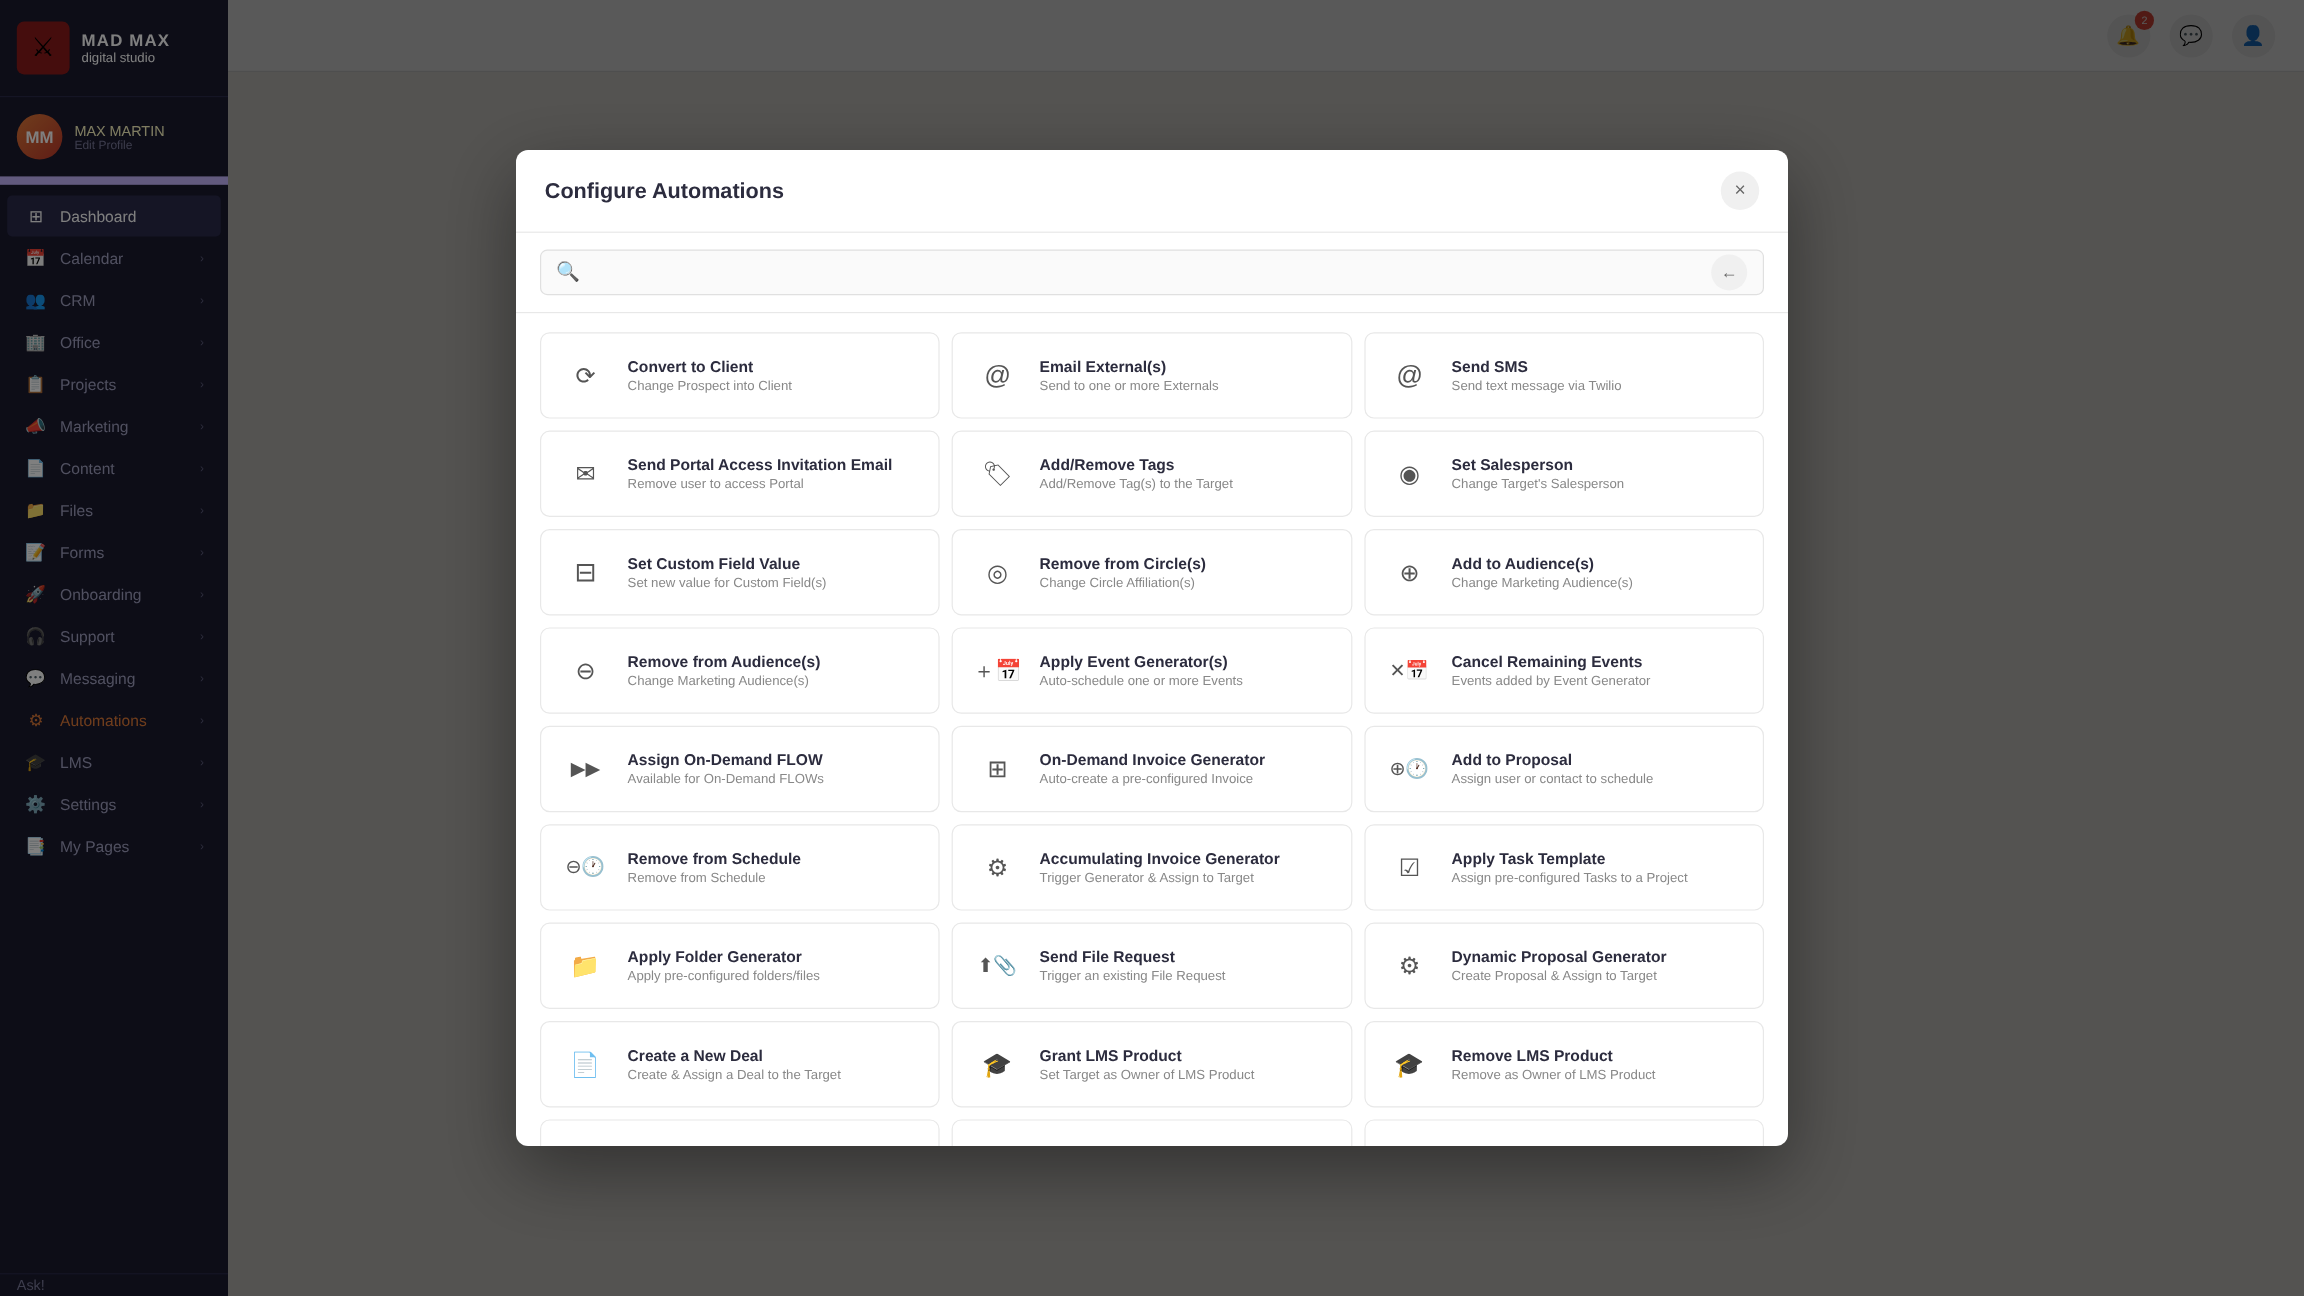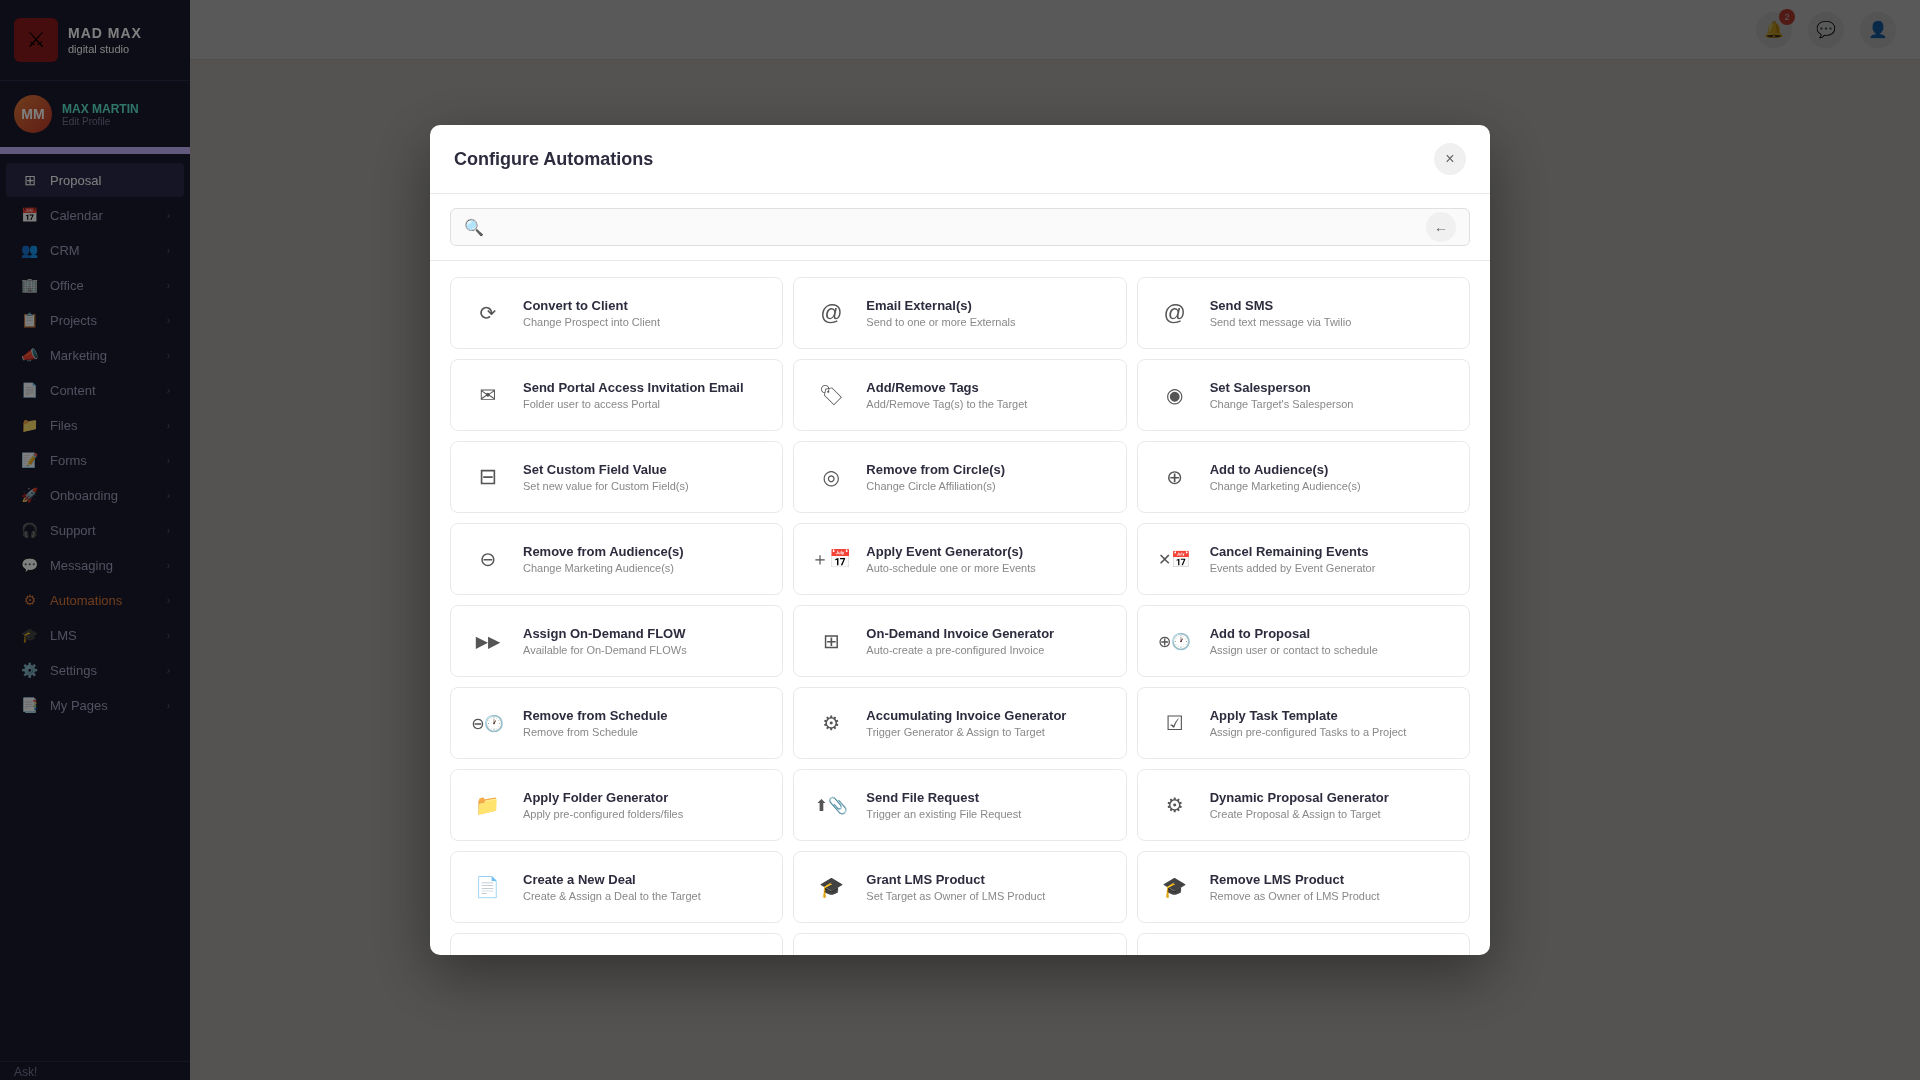--- a/index.html
+++ b/index.html
@@ -51,21 +51,21 @@
       border-bottom: 7px solid #c4b5fd;
     }
     .user-avatar {
       width: 38px; height: 38px;
       border-radius: 50%;
       background: linear-gradient(135deg, #e07b39, #c0392b);
       display: flex; align-items: center; justify-content: center;
       color: #fff; font-weight: 700; font-size: 14px;
       margin-right: 10px; flex-shrink: 0;
     }
-    .user-info .name { color: #5eead4; font-size: 12px; font-weight: 700; }
+    .user-info .name { color: #fef9c3; font-size: 12px; font-weight: 400; }
     .user-info .edit { color: #7a7a9a; font-size: 10px; }
 
     .sidebar-nav { flex: 1; overflow-y: auto; padding: 8px 0; }
     .nav-item {
       display: flex;
       align-items: center;
       padding: 9px 14px;
       color: #a0a0c0;
       font-size: 13px;
       cursor: pointer;
@@ -255,21 +255,21 @@
     <div class="user-avatar">MM</div>
     <div class="user-info">
       <div class="name">MAX MARTIN</div>
       <div class="edit">Edit Profile</div>
     </div>
   </div>
 
   <nav class="sidebar-nav">
     <div class="nav-item active">
       <span class="nav-icon">⊞</span>
-      <span>Proposal</span>
+      <span>Dashboard</span>
     </div>
     <div class="nav-item">
       <span class="nav-icon">📅</span>
       <span>Calendar</span>
       <span class="nav-arrow">›</span>
     </div>
     <div class="nav-item">
       <span class="nav-icon">👥</span>
       <span>CRM</span>
       <span class="nav-arrow">›</span>
@@ -398,21 +398,21 @@
       <div class="card-title">Send SMS</div>
       <div class="card-desc">Send text message via Twilio</div>
     </div>
   </div>
       <div class="automation-card">
     <div class="card-icon">
       <span style="font-size:20px; color:#555;">✉</span>
     </div>
     <div class="card-text">
       <div class="card-title">Send Portal Access Invitation Email</div>
-      <div class="card-desc">Folder user to access Portal</div>
+      <div class="card-desc">Remove user to access Portal</div>
     </div>
   </div>
       <div class="automation-card">
     <div class="card-icon">
       <span style="font-size:20px;">🏷</span>
     </div>
     <div class="card-text">
       <div class="card-title">Add/Remove Tags</div>
       <div class="card-desc">Add/Remove Tag(s) to the Target</div>
     </div>

